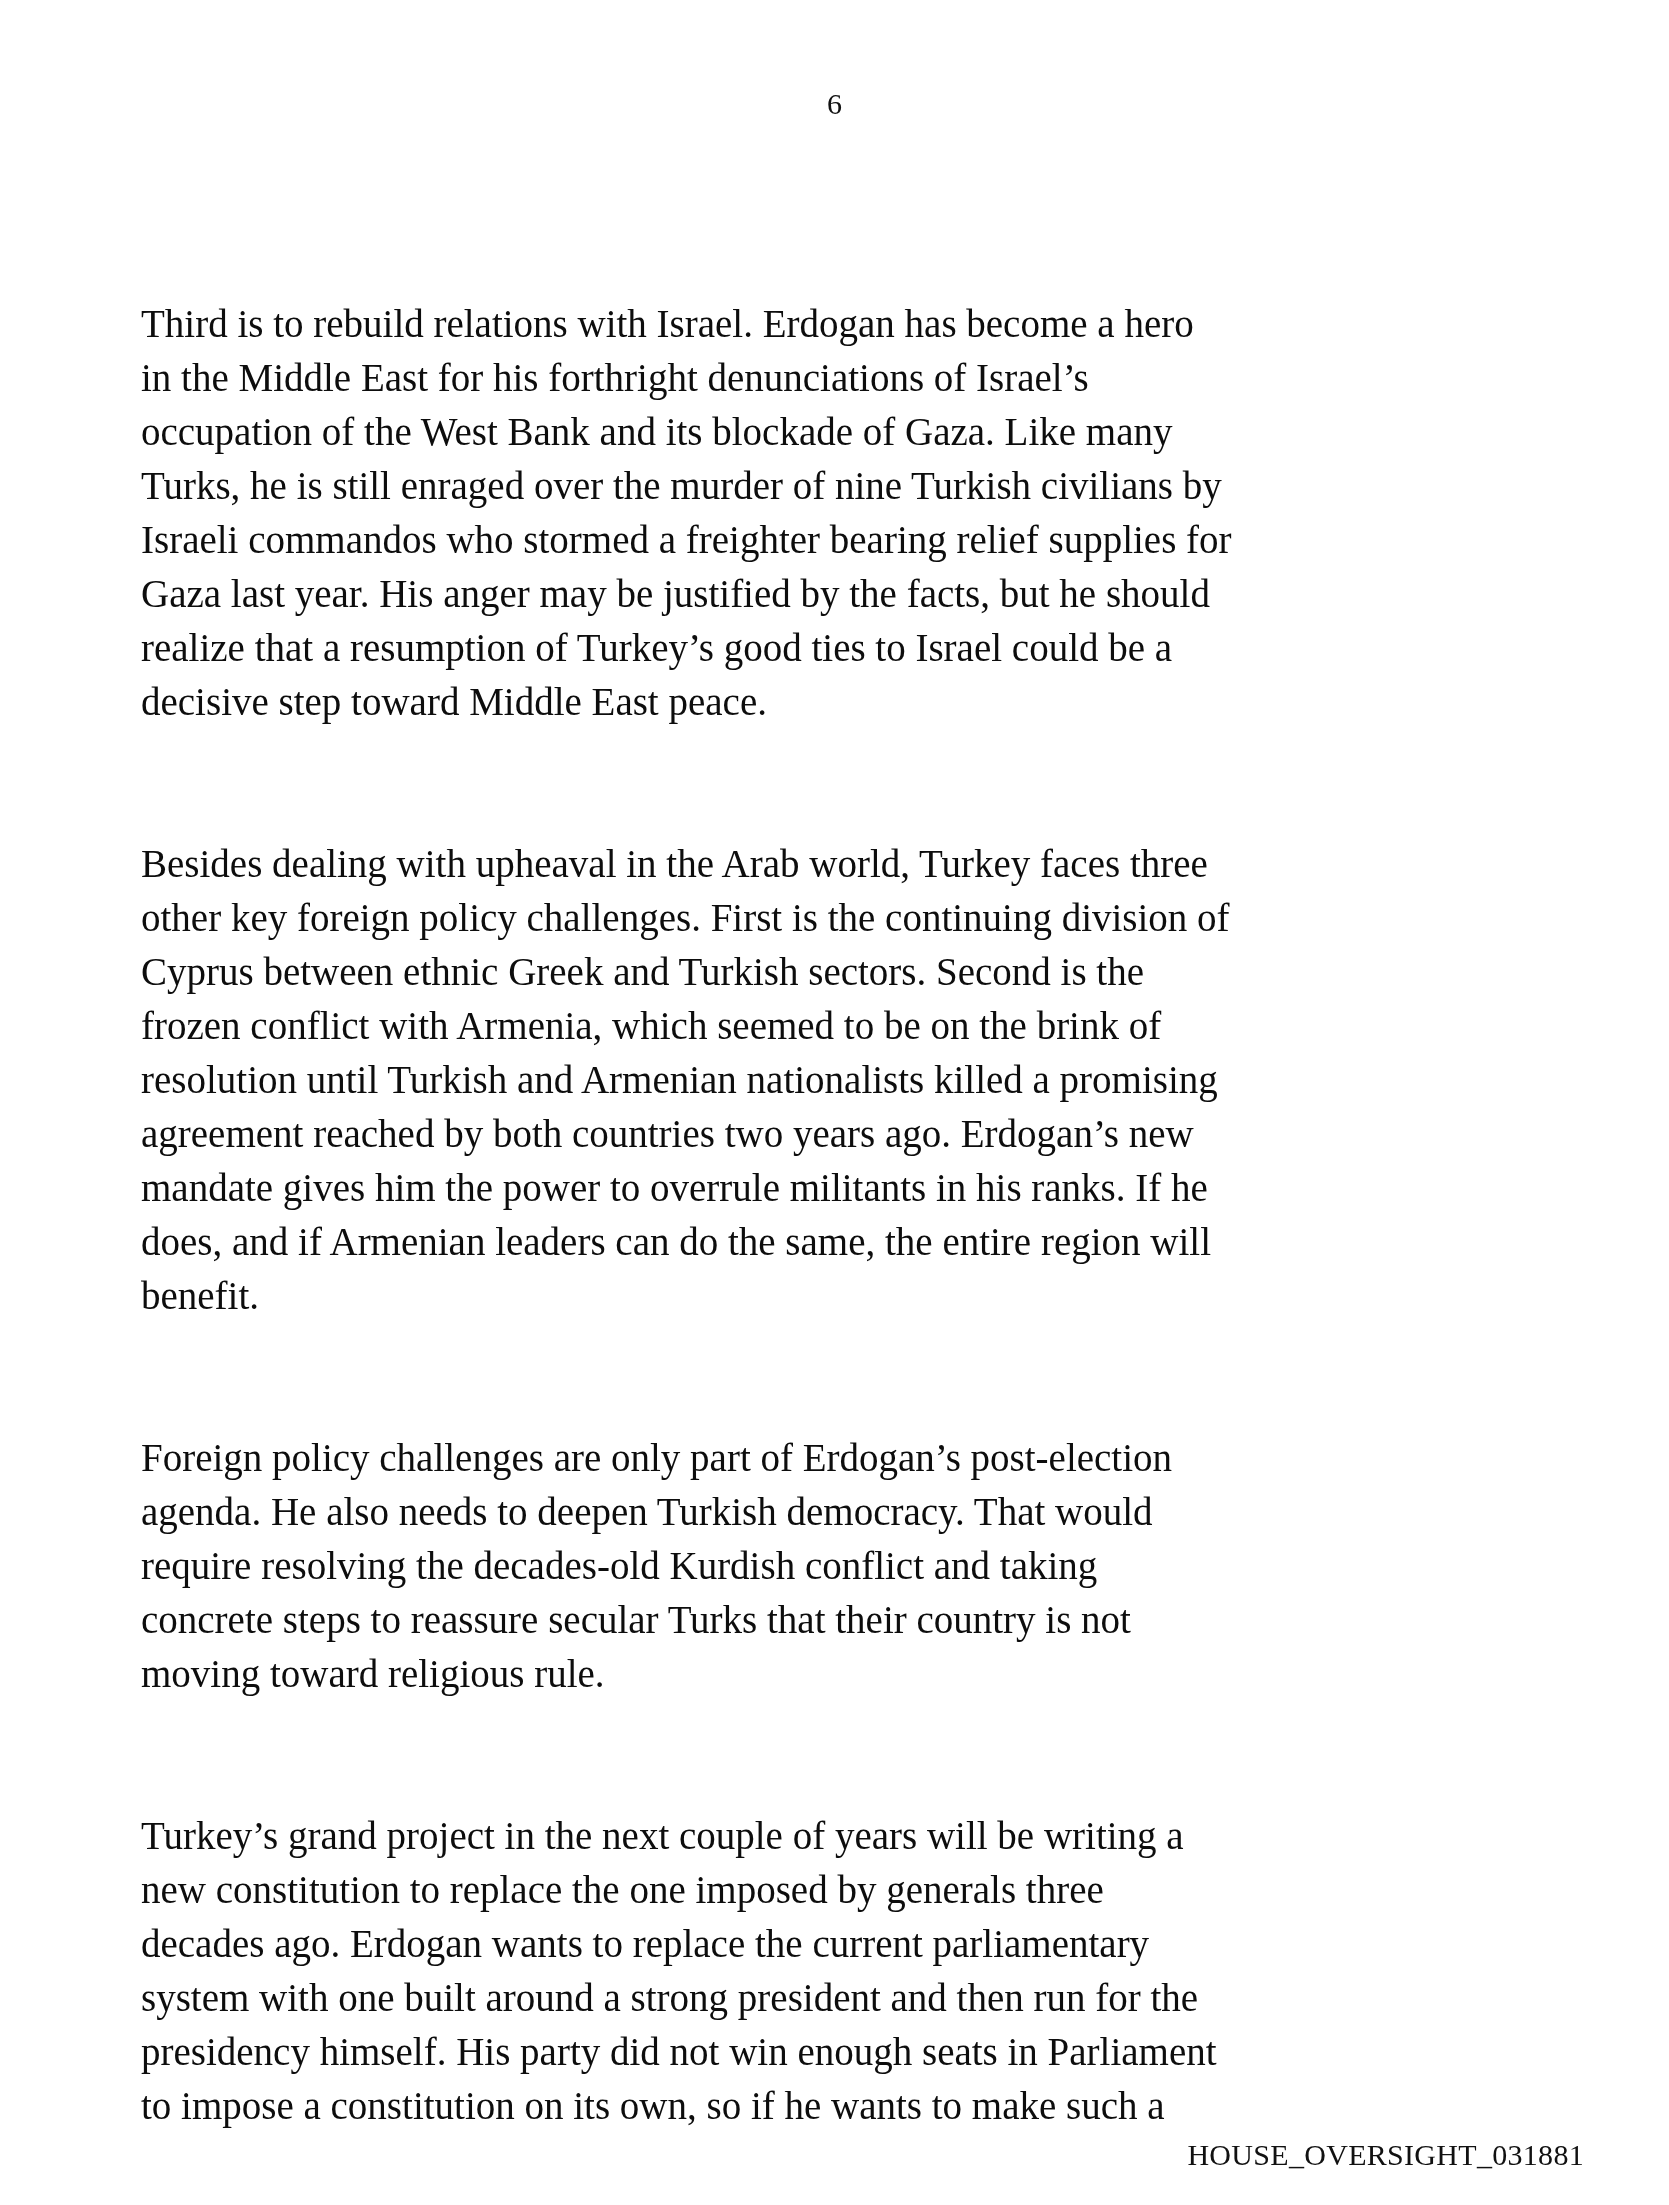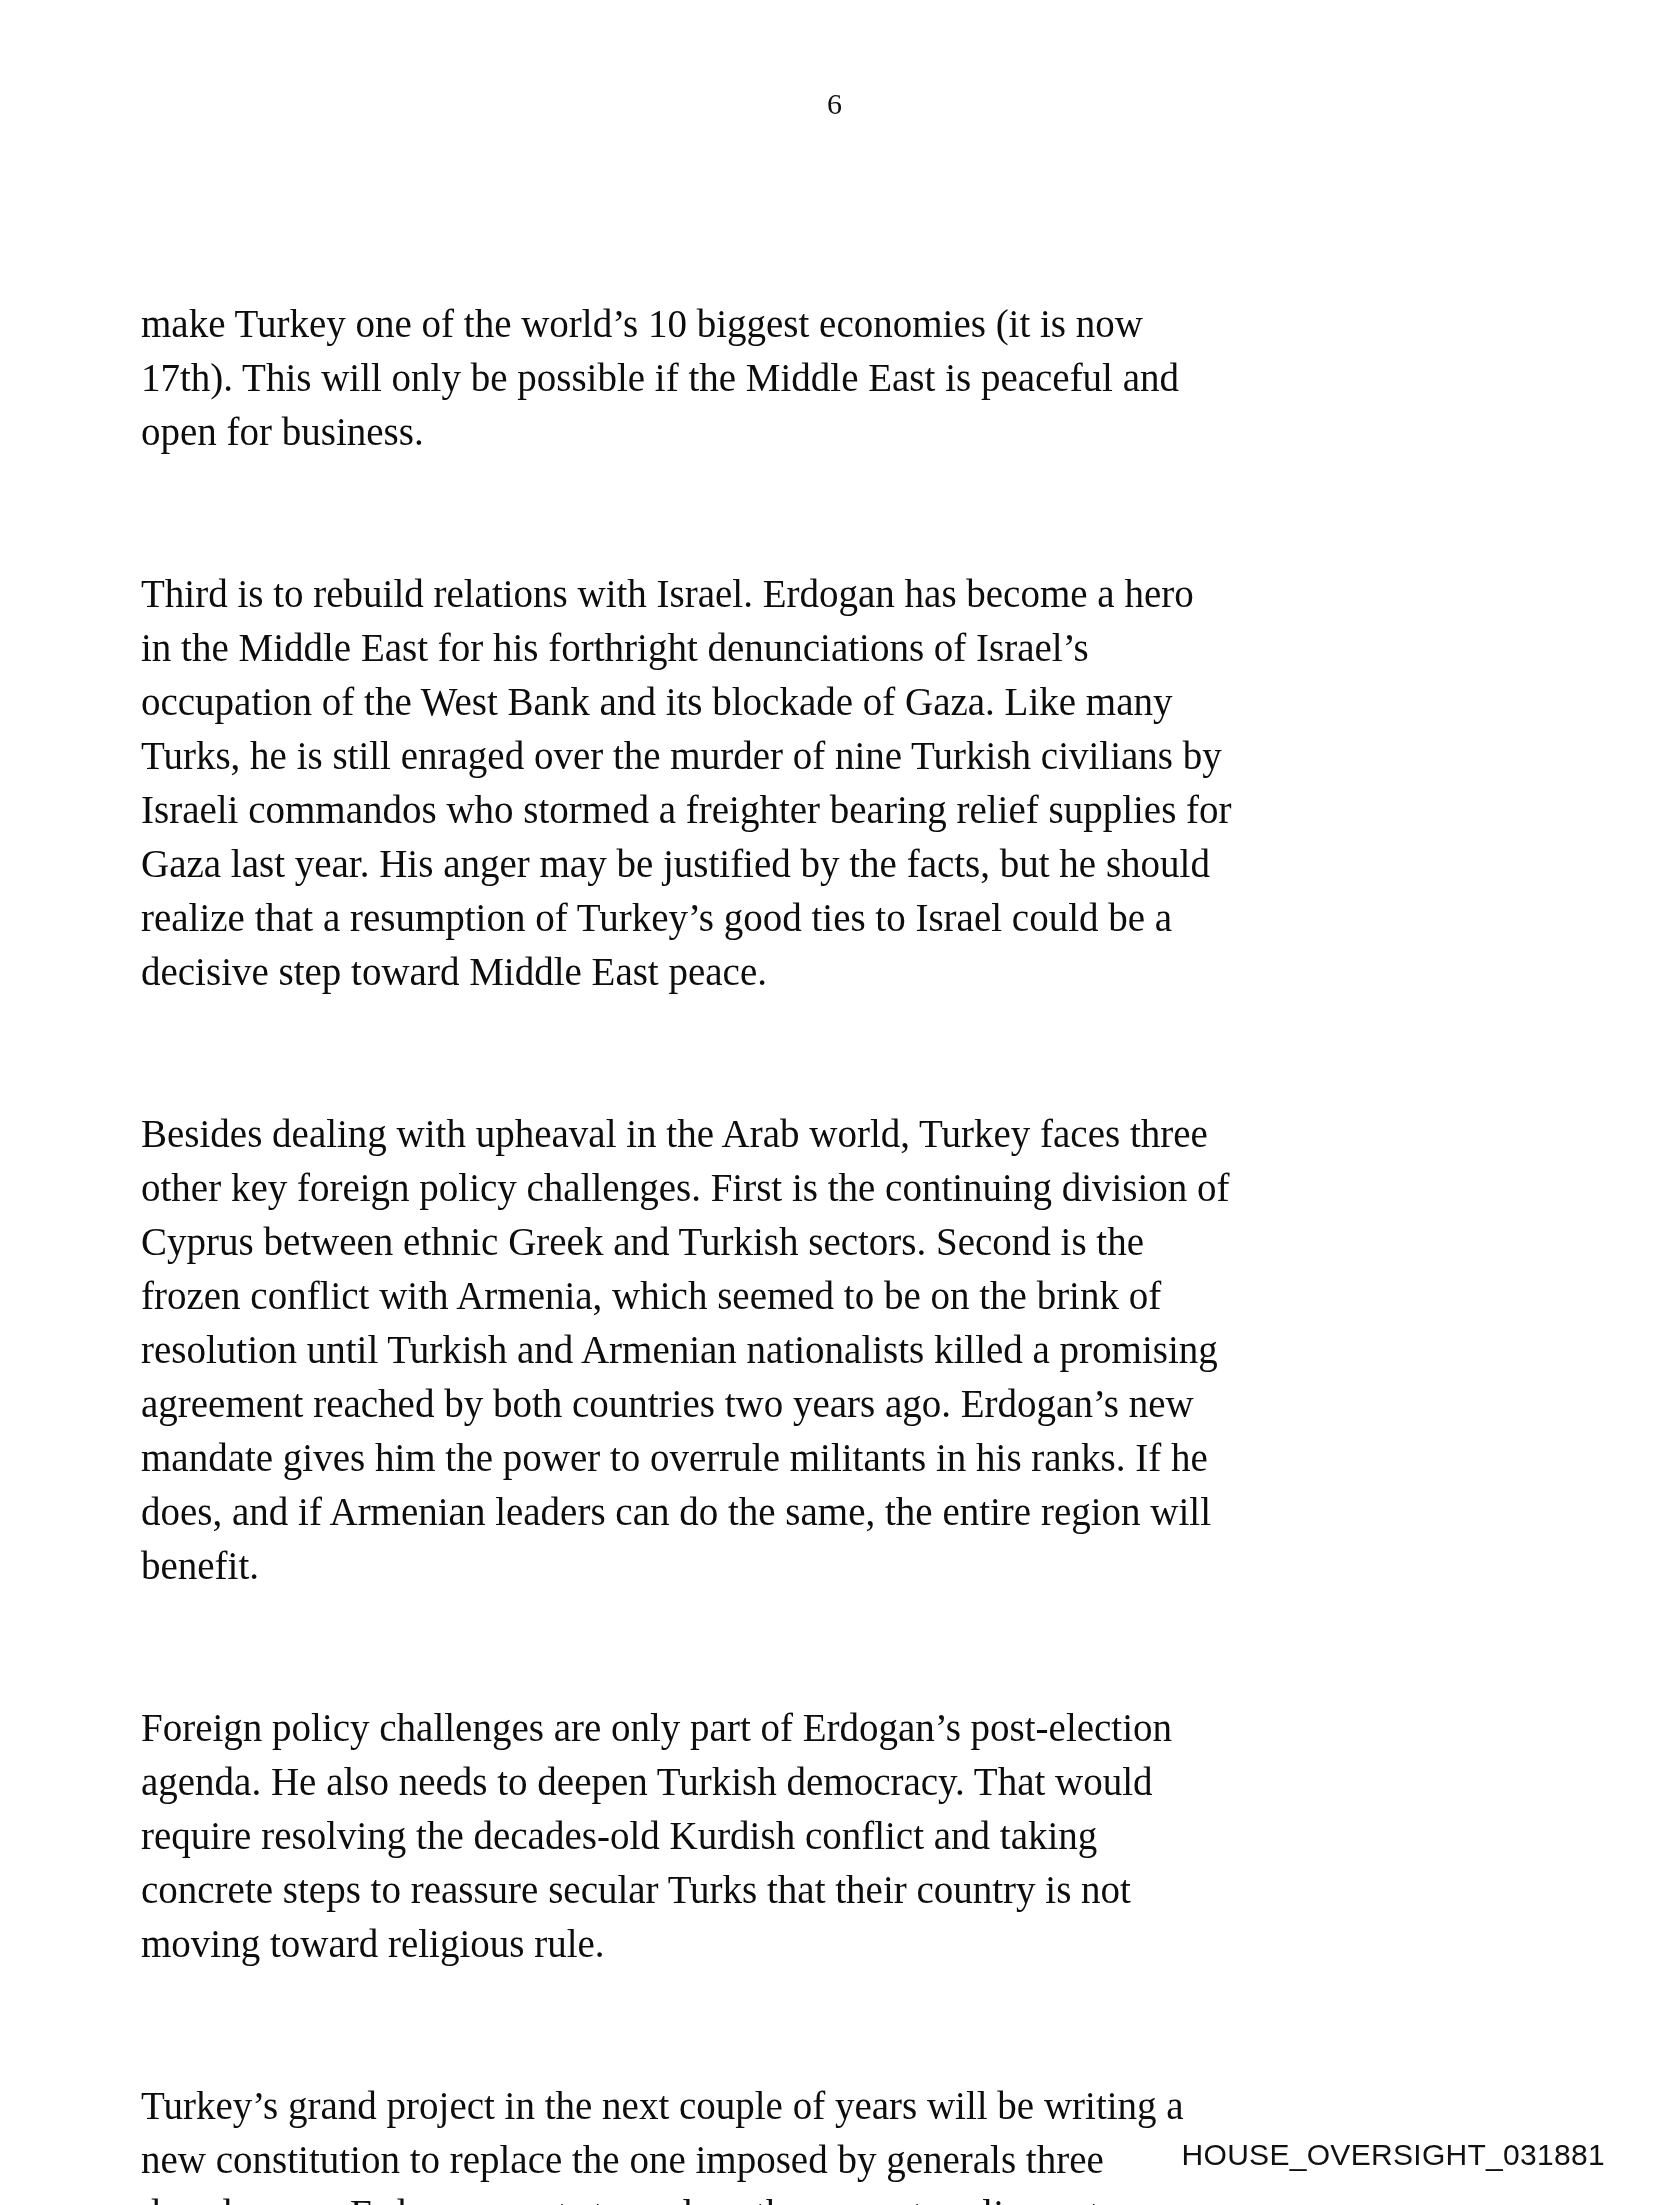--- a/index.html
+++ b/index.html
@@ -39,41 +39,38 @@
     line-height: 54px;
     white-space: pre;
     color: #0d0d0d;
   }
   .para {
     margin: 0;
     padding: 0;
   }
   .bates {
     position: absolute;
-    right: 64px;
+    right: 85px;
     bottom: 34px;
-    font-family: Liberation Sans, sans-serif;
+    font-family: Liberation Serif, serif;
     font-size: 30px;
     line-height: 1.1;
     color: #111111;
     letter-spacing: 0.3px;
     margin-top: 37px;
   }
 </style>
 </head>
 <body>
 
 <div class="page">
 
   <div class="page-number">6</div>
 
   <div class="content">
-    <p class="para">make Turkey one of the world’s 10 biggest economies (it is now
-17th). This will only be possible if the Middle East is peaceful and
-open for business.</p>
     <p class="para">Third is to rebuild relations with Israel. Erdogan has become a hero
 in the Middle East for his forthright denunciations of Israel’s
 occupation of the West Bank and its blockade of Gaza. Like many
 Turks, he is still enraged over the murder of nine Turkish civilians by
 Israeli commandos who stormed a freighter bearing relief supplies for
 Gaza last year. His anger may be justified by the facts, but he should
 realize that a resumption of Turkey’s good ties to Israel could be a
 decisive step toward Middle East peace.</p>
     <p class="para">Besides dealing with upheaval in the Arab world, Turkey faces three
 other key foreign policy challenges. First is the continuing division of

